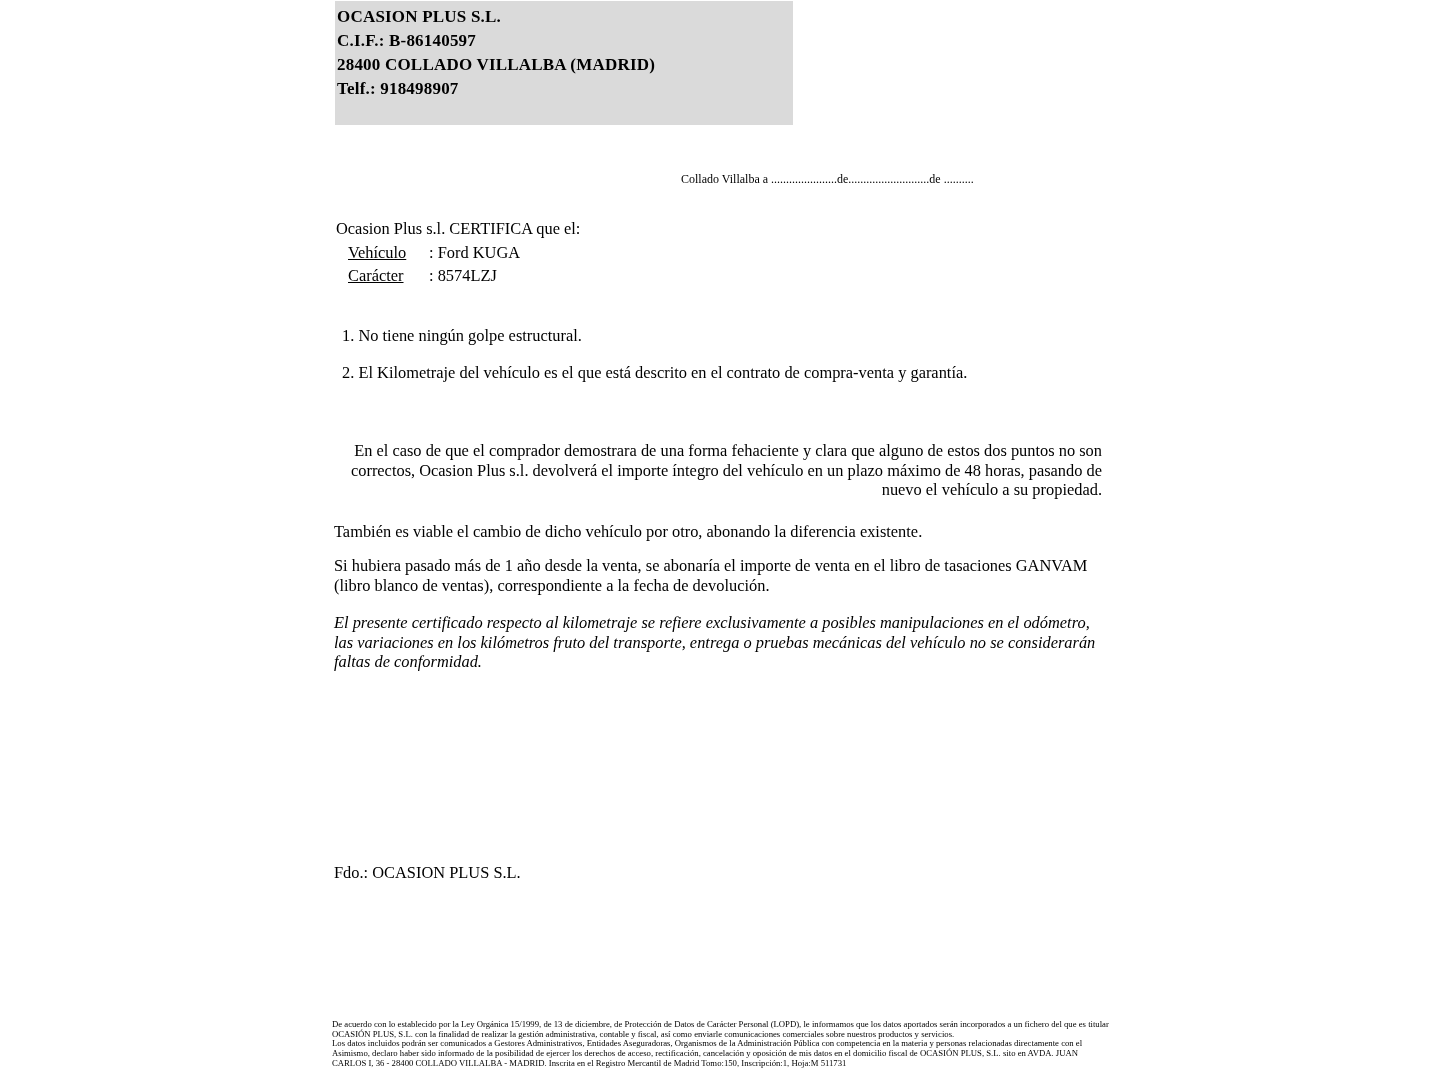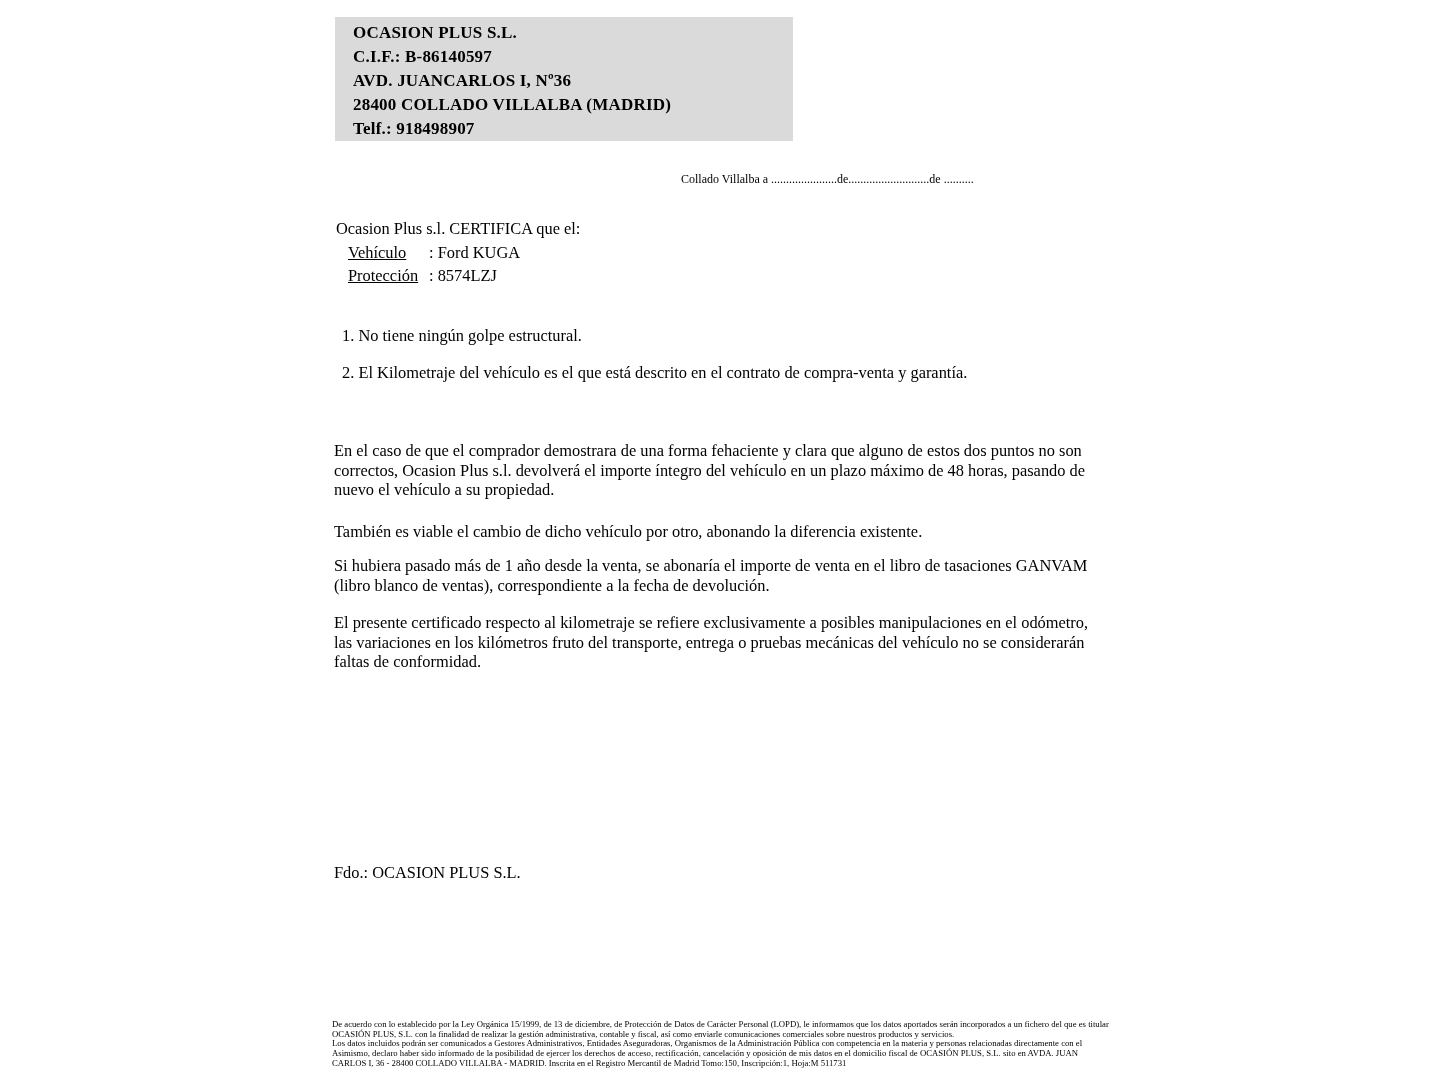--- a/index.html
+++ b/index.html
@@ -16,26 +16,26 @@
   }
   .doc {
     position: relative;
     width: 1440px;
     height: 1080px;
     background: #ffffff;
   }
   .header-box {
     position: absolute;
     left: 335px;
-    top: 17px;
+    top: 1px;
     width: 458px;
     height: 124px;
     background: #dadada;
     box-sizing: border-box;
-    padding: 4px 0 0 18px;
+    padding: 4px 0 0 2px;
     font-size: 17px;
     font-weight: bold;
     line-height: 24px;
     letter-spacing: 0.2px;
   }
   .date-line {
     position: absolute;
     left: 681px;
     top: 172px;
     font-size: 12px;
@@ -63,24 +63,24 @@
   }
   .point-1 { top: 326px; }
   .point-2 { top: 363px; text-align: right; }
   .para {
     position: absolute;
     left: 334px;
     width: 768px;
     font-size: 16.4px;
     line-height: 19.6px;
   }
-  .para-1 { top: 441px; }
+  .para-1 { top: 441px; text-align: right; }
   .para-2 { top: 516px; margin-top: 6px; }
   .para-3 { top: 556px; }
-  .para-4 { top: 613px; }
+  .para-4 { top: 613px; font-style: italic; }
   .signature {
     position: absolute;
     left: 334px;
     top: 863px;
     font-size: 16.4px;
     white-space: nowrap;
   }
   .legal {
     position: absolute;
     left: 332px;
@@ -91,34 +91,33 @@
   }
 </style>
 </head>
 <body>
 
 <div class="doc">
 
   <div class="header-box">
     <div>OCASION PLUS S.L.</div>
     <div>C.I.F.: B-86140597</div>
-    <div>AVD. JUANCARLOS I, Nº36</div>
     <div>28400 COLLADO VILLALBA (MADRID)</div>
     <div>Telf.: 918498907</div>
   </div>
 
   <div class="date-line">Collado Villalba a ......................de...........................de ..........</div>
 
   <div class="certify">
     <div>Ocasion Plus s.l. CERTIFICA que el:</div>
     <div>
       <span class="field-label">Vehículo</span><span>: Ford KUGA</span>
     </div>
     <div>
-      <span class="field-label">Protección</span><span>: 8574LZJ</span>
+      <span class="field-label">Carácter</span><span>: 8574LZJ</span>
     </div>
   </div>
 
   <div class="point point-1">1. No tiene ningún golpe estructural.</div>
   <div class="point point-2">2. El Kilometraje del vehículo es el que está descrito en el contrato de compra-venta y garantía.</div>
 
   <div class="para para-1">En el caso de que el comprador demostrara de una forma fehaciente y clara que alguno de estos dos puntos no son correctos, Ocasion Plus s.l. devolverá el importe íntegro del vehículo en un plazo máximo de 48 horas, pasando de nuevo el vehículo a su propiedad.</div>
   <div class="para para-2">También es viable el cambio de dicho vehículo por otro, abonando la diferencia existente.</div>
   <div class="para para-3">Si hubiera pasado más de 1 año desde la venta, se abonaría el importe de venta en el libro de tasaciones GANVAM (libro blanco de ventas), correspondiente a la fecha de devolución.</div>
   <div class="para para-4">El presente certificado respecto al kilometraje se refiere exclusivamente a posibles manipulaciones en el odómetro, las variaciones en los kilómetros fruto del transporte, entrega o pruebas mecánicas del vehículo no se considerarán faltas de conformidad.</div>

